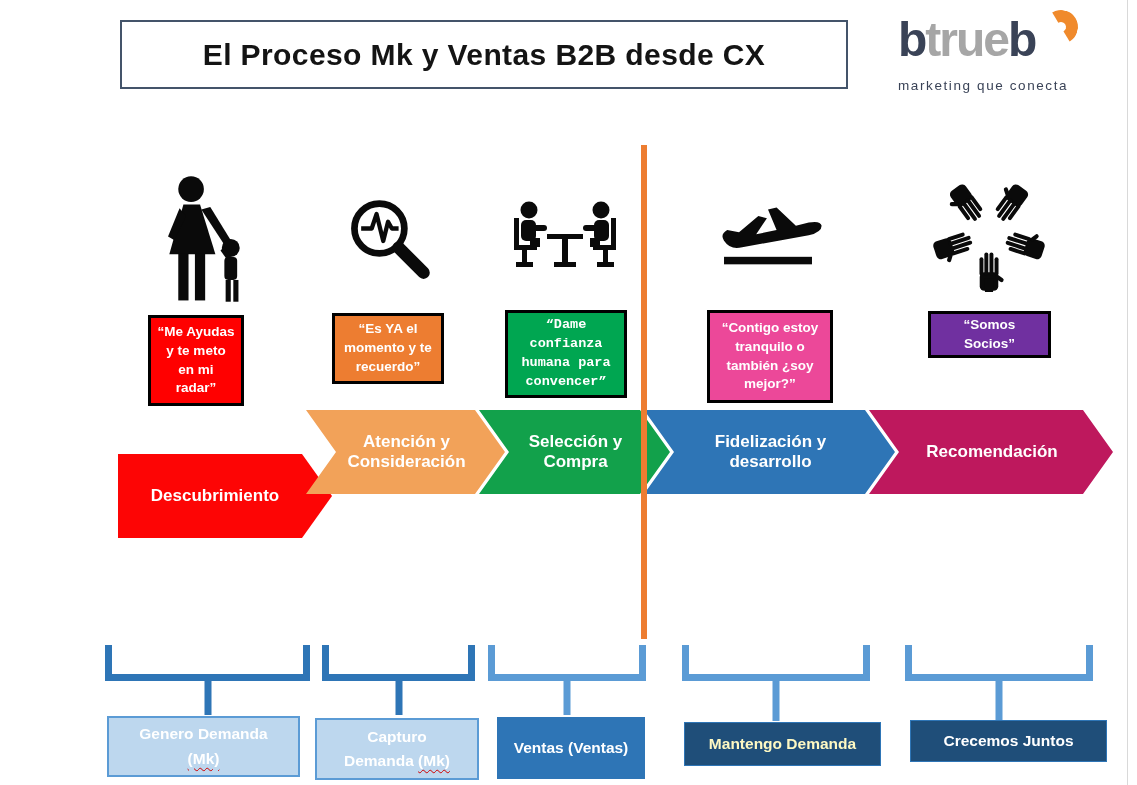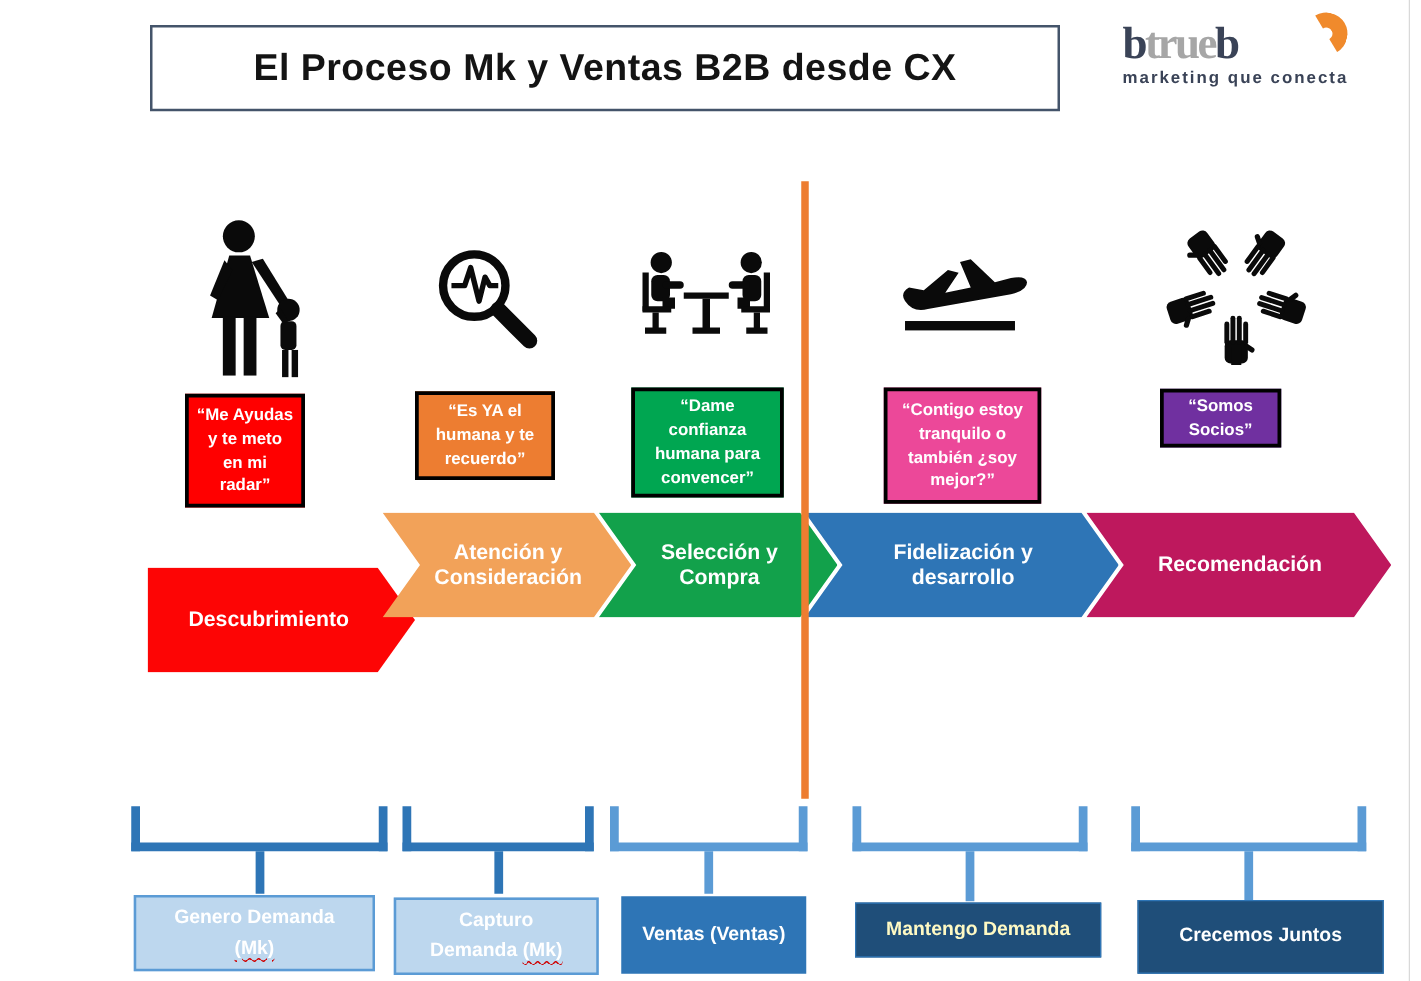--- a/index.html
+++ b/index.html
@@ -9,22 +9,22 @@
 
   
   .title-box {
     position:absolute; left:120px; top:20px; width:728px; height:69px;
     border:2px solid #44546A; background:#fff;
     display:flex; align-items:center; justify-content:center;
   }
   .title-box h1 { font-size:30px; font-weight:700; color:#141414; letter-spacing:.4px; white-space:nowrap; }
 
   .logo { position:absolute; left:898px; top:16px; width:210px; }
-  .logo-word { font-size:36px; font-weight:700; letter-spacing:-2px; line-height:1; position:relative; display:inline-block;font-family:Liberation Serif, serif; }
-  .logo-tagline { display:block; font-size:13.5px; font-weight:700; letter-spacing:1.6px; margin-top:2px; }
+  .logo-word { font-size:48px; font-weight:700; letter-spacing:-2px; line-height:1; position:relative; display:inline-block; }
+  .logo-tagline { display:block; font-size:13.5px; font-weight:400; letter-spacing:1.6px; margin-top:14px; }
   .swoosh {
     position:absolute; left:146px; top:-6px; width:34px; height:34px;
     border:12px solid transparent; border-radius:50%;
     transform:rotate(14deg);
   }
 
   
   .icon { position:absolute; }
   .icon svg { display:block; }
   .ic-fill { fill:#0a0a0a; }
@@ -34,21 +34,21 @@
   .qbox {
     position:absolute; border:3px solid #000; color:#fff;
     display:flex; align-items:center; justify-content:center;
     font-weight:700; font-size:13.5px; line-height:1.4; text-align:center;
     padding:4px 6px;
   }
   .q0 { left:148px; top:315px; width:96px;  height:91px; }
   .q1 { left:332px; top:313px; width:112px; height:71px; }
   .q2 { left:505px; top:310px; width:122px; height:88px; }
   .q3 { left:707px; top:310px; width:126px; height:93px; }
-  .q4 { left:928px; top:311px; width:97px; height:47px; }
+  .q4 { left:928px; top:311px; width:123px; height:47px; }
 
   
   .band { position:absolute; left:118px; top:410px; height:84px; display:flex; z-index:5; }
   .seg {
     height:84px; display:flex; align-items:center; justify-content:center;
     color:#fff; font-weight:700; font-size:17px; line-height:1.18; text-align:center;
     clip-path: polygon(0 0, calc(100% - 30px) 0, 100% 50%, calc(100% - 30px) 100%, 0 100%, 30px 50%);
     padding:0 32px 0 34px;
   }
   .seg.first { clip-path: polygon(0 0, calc(100% - 30px) 0, 100% 50%, calc(100% - 30px) 100%, 0 100%); padding:0 36px 0 16px; }
@@ -75,21 +75,21 @@
   .bbox {
     position:absolute; display:flex; align-items:center; justify-content:center;
     font-weight:700; font-size:15.5px; line-height:1.55; text-align:center; padding:2px 6px;
   }
   .bbox .l1 { display:block; }
   .wavy { text-decoration:underline wavy #d00000; text-decoration-thickness:1px; text-underline-offset:3px; }
   .bx0 { left:107px; top:716px; width:193px; height:61px; border:2px solid #5B9BD5; }
   .bx1 { left:315px; top:718px; width:164px; height:62px; border:2px solid #5B9BD5; }
   .bx2 { left:497px; top:717px; width:148px; height:62px; }
   .bx3 { left:684px; top:722px; width:197px; height:44px; border:1px solid #2E75B6; }
-  .bx4 { left:910px; top:720px; width:197px; height:59px; border:1px solid #2E75B6; }
+  .bx4 { left:910px; top:720px; width:197px; height:42px; border:1px solid #2E75B6; }
 
   .edge-line { position:absolute; top:0; width:1px; height:785px; }
 </style>
 </head>
 <body>
 
 <div class="canvas">
 
   <div class="title-box">
     <h1>El Proceso Mk y Ventas B2B desde CX</h1>
@@ -168,22 +168,22 @@
       <use class="ic-fill" href="#hand" transform="rotate(0 50 50) translate(50 73)"></use>
       <use class="ic-fill" href="#hand" transform="rotate(72 50 50) translate(50 73)"></use>
       <use class="ic-fill" href="#hand" transform="rotate(144 50 50) translate(50 73)"></use>
       <use class="ic-fill" href="#hand" transform="rotate(216 50 50) translate(50 73)"></use>
       <use class="ic-fill" href="#hand" transform="rotate(288 50 50) translate(50 73)"></use>
       <rect class="ic-fill" x="46.5" y="88" width="7" height="12"></rect>
     </svg>
   </div>
 
   <div class="qbox q0" style="background-color: rgb(255, 0, 0);">“Me Ayudas y te meto en mi radar”</div>
-  <div class="qbox q1" style="background-color: rgb(237, 125, 49);">“Es YA el humana y te recuerdo”</div>
-  <div class="qbox q2" style="background-color: rgb(0, 166, 81);">“Dame confianza humana para convencer”</div>
+  <div class="qbox q1" style="background-color: rgb(237, 125, 49);">“Es YA el momento y te recuerdo”</div>
+  <div class="qbox q2" style="background-color: rgb(0, 166, 81); font-family: Liberation Mono, monospace;">“Dame confianza humana para convencer”</div>
   <div class="qbox q3" style="background-color: #ec4899;">“Contigo estoy tranquilo o también ¿soy mejor?”</div>
   <div class="qbox q4" style="background-color: rgb(112, 48, 160);">“Somos Socios”</div>
 
   <div class="band">
     <div class="seg first s0" style="background-color: rgb(253, 5, 5);">Descubrimiento</div>
     <div class="seg s1" style="background-color: rgb(242, 162, 89);">Atención y Consideración</div>
     <div class="seg s2" style="background-color: rgb(18, 161, 75);">Selección y Compra</div>
     <div class="seg s3" style="background-color: rgb(46, 117, 182);">Fidelización y desarrollo</div>
     <div class="seg s4" style="background-color: #be185d;">Recomendación</div>
   </div>

